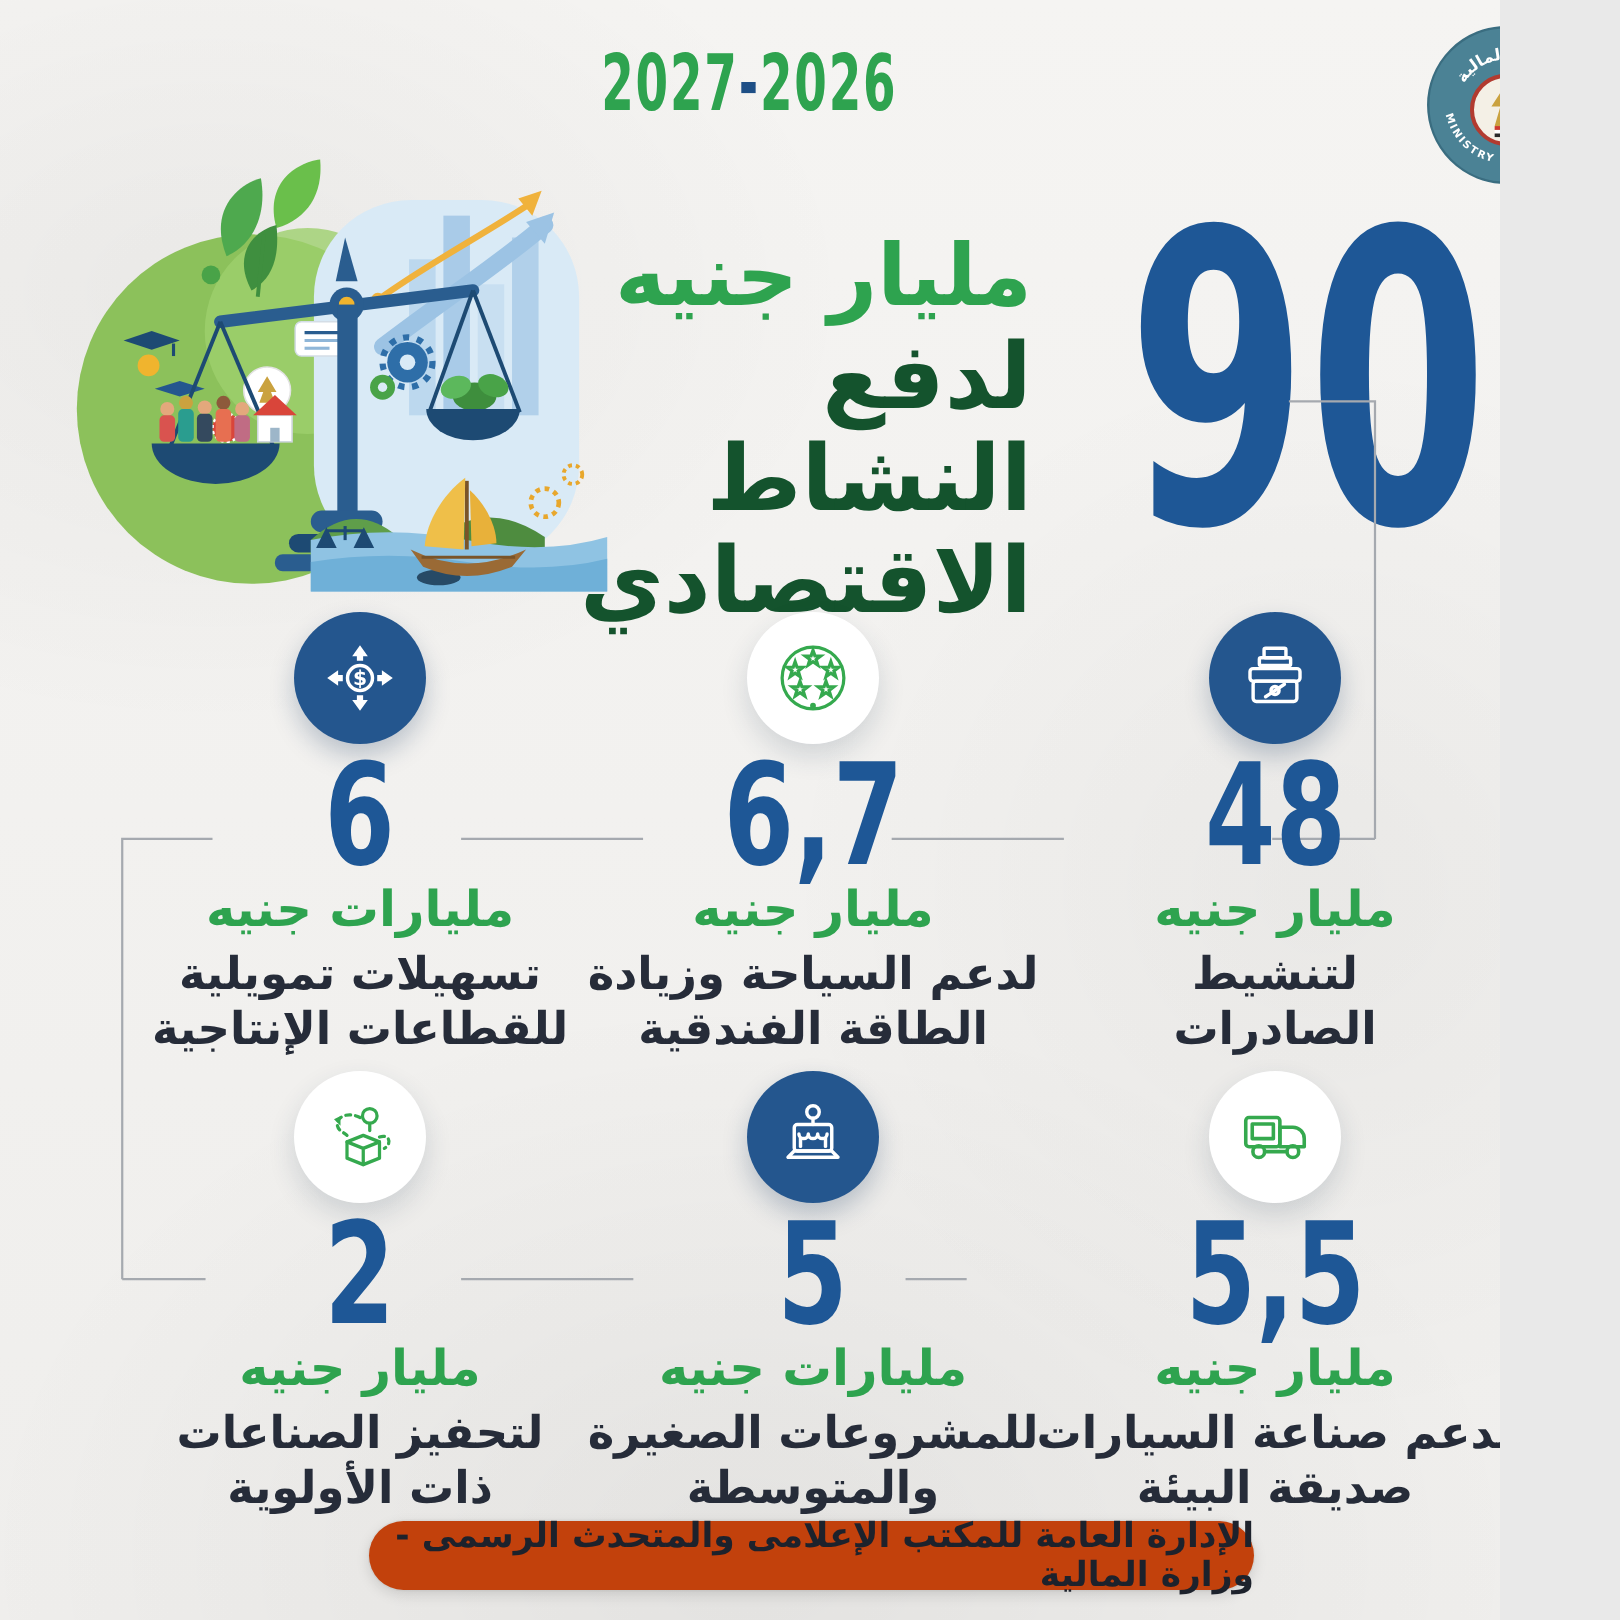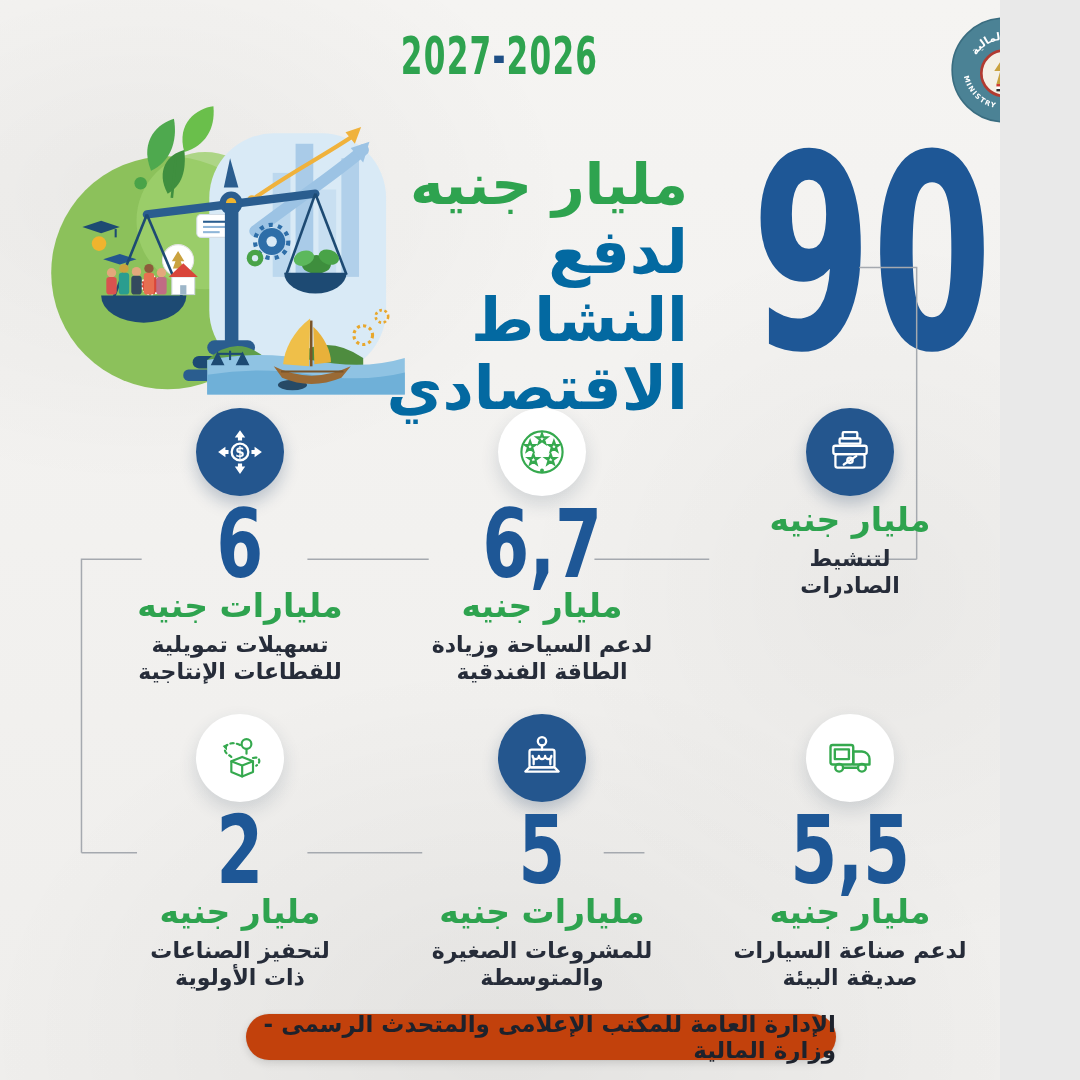--- a/index.html
+++ b/index.html
@@ -29,36 +29,36 @@
 
   
   .illustration{position:absolute;left:50px;top:98px;width:356px;height:312px;}
 
   
   .hero-number{position:absolute;top:120px;left:684px;width:252px;text-align:center;
     font-size:270px;font-weight:bold;color:#1e5796;line-height:1;}
   .hero-number .squeeze{transform:scaleX(.64);}
   .hero-text{position:absolute;top:152px;left:348px;width:340px;text-align:right;direction:rtl;}
   .hero-unit{color:#2ea34f;font-size:57px;font-weight:bold;line-height:1.15;}
-  .hero-line{color:#0369a1;font-size:61px;font-weight:bold;line-height:1.12;}
+  .hero-line{color:#14532d;font-size:61px;font-weight:bold;line-height:1.12;}
 
   
   .connectors{position:absolute;inset:0;pointer-events:none;}
 
   
   .item{position:absolute;width:320px;text-align:center;}
   .pos-0{left:690px;top:408px;} .pos-1{left:382px;top:408px;} .pos-2{left:80px;top:408px;}
   .pos-3{left:690px;top:714px;} .pos-4{left:382px;top:714px;} .pos-5{left:80px;top:714px;}
   .icon-circle{width:88px;height:88px;border-radius:50%;margin:0 auto 6px;
     display:flex;align-items:center;justify-content:center;}
   .icon-circle.blue{background:#24568e;box-shadow:0 8px 16px rgba(25,55,95,.25);}
   .icon-circle.light{background:#ffffff;box-shadow:0 8px 18px rgba(40,60,90,.16);}
   .num{font-size:94px;font-weight:bold;color:#1e5796;line-height:.92;height:86px;}
   .unit{font-size:33px;font-weight:bold;color:#2ea34f;direction:rtl;line-height:1.1;}
-  .desc{font-size:22px;font-weight:bold;color:#262c39;direction:rtl;line-height:1.22;margin-top:8px;}
+  .desc{font-size:30px;font-weight:bold;color:#262c39;direction:rtl;line-height:1.22;margin-top:8px;}
 
   
   .footer{position:absolute;left:246px;top:1014px;width:590px;height:46px;background:#c2410c;
     border-radius:26px;box-shadow:0 3px 9px rgba(0,0,0,.13),0 0 0 1px rgba(0,0,0,.03);
     display:flex;align-items:center;justify-content:center;
     font-size:23px;font-weight:bold;color:#1d222c;direction:rtl;}
 </style>
 </head>
 <body>
 
@@ -211,20 +211,21 @@
     <div class="icon-circle blue">
       <svg width="50" height="50" viewBox="0 0 48 48" fill="none" stroke="#ffffff" stroke-width="2.2" stroke-linecap="round" stroke-linejoin="round">
         <rect x="17" y="5" width="14" height="6" rx="1"></rect>
         <rect x="14" y="11" width="20" height="5" rx="1"></rect>
         <rect x="8" y="18" width="32" height="8" rx="2"></rect>
         <rect x="10" y="26" width="28" height="13" rx="2"></rect>
         <line x1="18" y1="36" x2="30" y2="28"></line>
         <circle cx="24" cy="32" r="2.6"></circle>
       </svg>
     </div>
+    <div class="num"><span class="squeeze">48</span></div>
     <div class="unit">مليار جنيه</div>
     <div class="desc">
       <span>لتنشيط</span><br><span>الصادرات</span>
     </div>
   </div>
 
   <div class="item pos-1">
     <div class="icon-circle light">
       <svg width="52" height="52" viewBox="0 0 48 48" fill="none" stroke="#35a94e" stroke-width="2">
         <defs>

